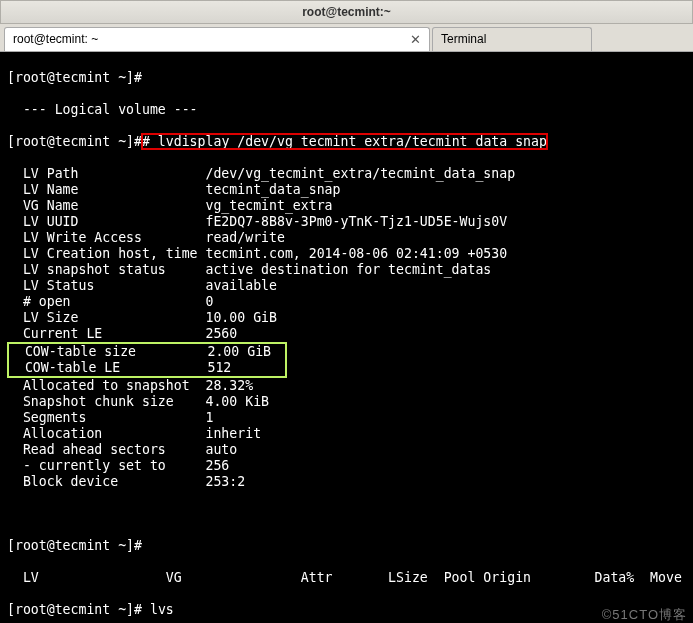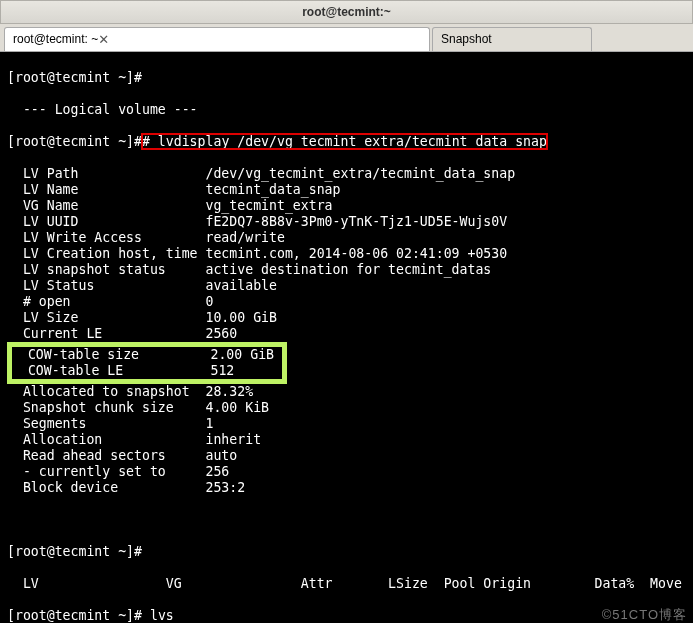--- a/index.html
+++ b/index.html
@@ -1,42 +1,42 @@
 <!DOCTYPE html>
 <html><head>
 <meta charset="utf-8">
 <style>
   * { margin: 0; padding: 0; box-sizing: border-box; }
   body { width: 693px; height: 623px; background: #dcdad5; font-family: sans-serif; overflow: hidden; }
   .titlebar { height: 24px; background: linear-gradient(#e8e6e0,#d8d6d0); border: 1px solid #b0aea8; display: flex; align-items: center; justify-content: center; font-size: 12px; font-weight: bold; color: #333; }
   .tabbar { height: 28px; background: #e0ddd6; border-bottom: 1px solid #aaa; display: flex; align-items: center; padding: 2px 4px 0; }
   .tab { height: 24px; background: #fff; border: 1px solid #aaa; border-bottom: none; border-radius: 3px 3px 0 0; padding: 0 8px; display: flex; align-items: center; margin-right: 2px; font-size: 12px; }
-  .tab.active { width: 426px; justify-content: flex-start; }
+  .tab.active { width: 426px; justify-content: space-between; }
   .tab.inactive { background: #e0ddd6; width: 160px; }
   .close-x { cursor: pointer; color: #555; font-size: 13px; }
   .terminal { width: 693px; height: 575px; background: #000; color: #fff; font-family: "DejaVu Sans Mono","Courier New",monospace; font-size: 13.2px; line-height: 16px; padding: 2px 7px; white-space: pre; overflow: hidden; position: relative; }
   .hl-red { outline: 2px solid #d00; outline-offset: -1px; }
-  .hl-red-block { border: 5px solid #bef264; }
+  .hl-red-block { border: 2px solid #bef264; }
   .row { display: block; height: 16px; }
   .watermark { position: absolute; right: 6px; bottom: 4px; color: #777; font-size: 13px; font-family: sans-serif; letter-spacing: 1px; }
 </style>
 </head>
 <body>
 
 <div class="titlebar">
   <span>root@tecmint:~</span>
 </div>
 
 <div class="tabbar">
   <div class="tab active">
     <span>root@tecmint: ~</span>
     <span class="close-x">✕</span>
   </div>
   <div class="tab inactive">
-    <span>Snapshot</span>
+    <span>Terminal</span>
   </div>
 </div>
 
 <div class="terminal">
 <span class="row"><span>[root@tecmint ~]#</span> </span>
 <span class="row">  --- Logical volume ---</span>
 <span class="row"><span>[root@tecmint ~]#</span><span class="hl-red"># lvdisplay /dev/vg_tecmint_extra/tecmint_data_snap</span></span>
 <div id="lv-lines"><span class="row">  LV Path                /dev/vg_tecmint_extra/tecmint_data_snap</span><span class="row">  LV Name                tecmint_data_snap</span><span class="row">  VG Name                vg_tecmint_extra</span><span class="row">  LV UUID                fE2DQ7-8B8v-3Pm0-yTnK-Tjz1-UD5E-Wujs0V</span><span class="row">  LV Write Access        read/write</span><span class="row">  LV Creation host, time tecmint.com, 2014-08-06 02:41:09 +0530</span><span class="row">  LV snapshot status     active destination for tecmint_datas</span><span class="row">  LV Status              available</span><span class="row">  # open                 0</span><span class="row">  LV Size                10.00 GiB</span><span class="row">  Current LE             2560</span><div class="hl-red-block" style="display: inline-block; width: 280px;"><span class="row">  COW-table size         2.00 GiB</span><span class="row">  COW-table LE           512</span></div><br><span class="row">  Allocated to snapshot  28.32%</span><span class="row">  Snapshot chunk size    4.00 KiB</span><span class="row">  Segments               1</span><span class="row">  Allocation             inherit</span><span class="row">  Read ahead sectors     auto</span><span class="row">  - currently set to     256</span><span class="row">  Block device           253:2</span></div>
 <span class="row"> </span>
 <span class="row"><span>[root@tecmint ~]#</span> </span>

